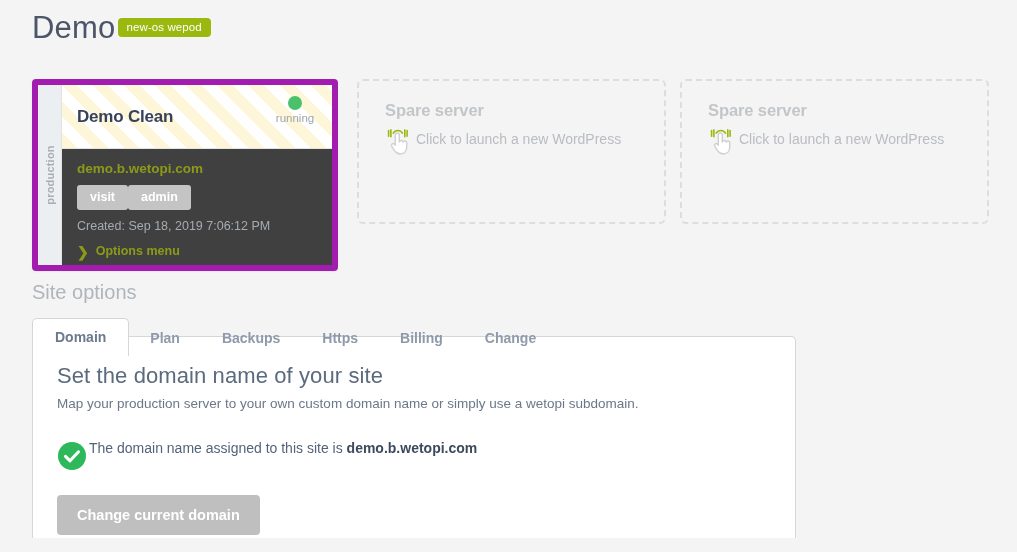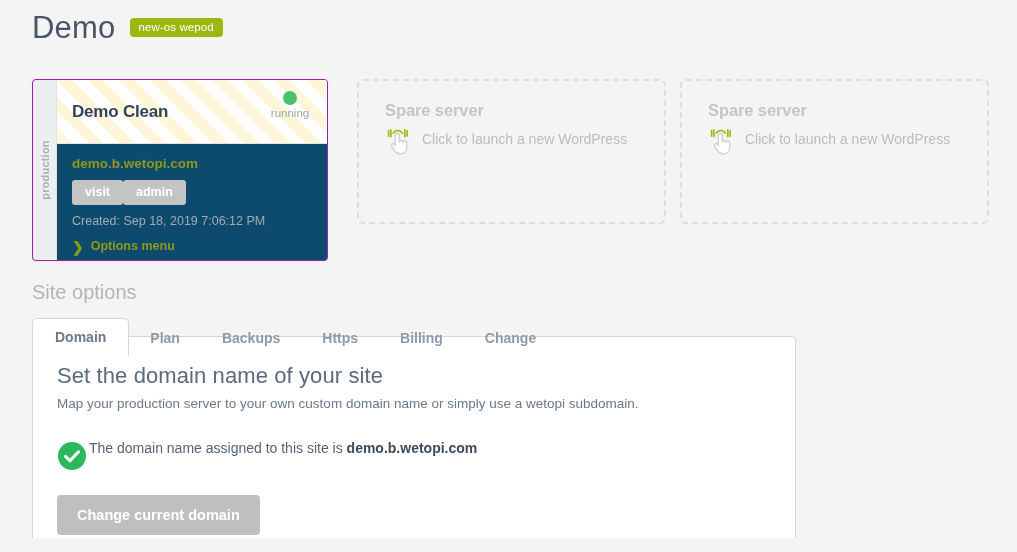--- a/index.html
+++ b/index.html
@@ -16,21 +16,21 @@
     color: #5b6a7d;
   }
 
   
   .page-header {
     position: absolute;
     left: 32px;
     top: 12px;
     display: flex;
     align-items: center;
-    gap: 14px;
+    gap: 2px;
   }
   .page-title {
     font-size: 31px;
     font-weight: 300;
     color: #4a5568;
     letter-spacing: 0.2px;
     line-height: 1;
   }
   .badge-wepod {
     background: #9bb80e;
@@ -53,22 +53,22 @@
     height: 182px;
   }
 
   
   .site-card {
     position: absolute;
     left: 0;
     top: 0;
     width: 294px;
     height: 180px;
-    background: #0c4a6e;
-    border: 1px solid #a21caf;
+    background: #404040;
+    border: 6px solid #a21caf;
     border-radius: 4px;
     box-shadow: 0 1px 2px rgba(0,0,0,0.05);
     display: flex;
     overflow: hidden;
   }
   .env-strip {
     width: 23px;
     background: #eceff1;
     border-right: 1px solid #e2e2e2;
     position: relative;
@@ -208,21 +208,21 @@
     font-weight: bold;
     color: #c3c6c9;
     letter-spacing: -0.1px;
   }
   .spare-hint-row {
     position: absolute;
     left: 26px;
     top: 48px;
     display: flex;
     align-items: flex-start;
-    gap: 10px;
+    gap: 4px;
   }
   .click-icon {
     width: 27px;
     height: 30px;
     flex: 0 0 27px;
     position: relative;
     top: -3px;
   }
   .spare-hint {
     font-size: 14px;

